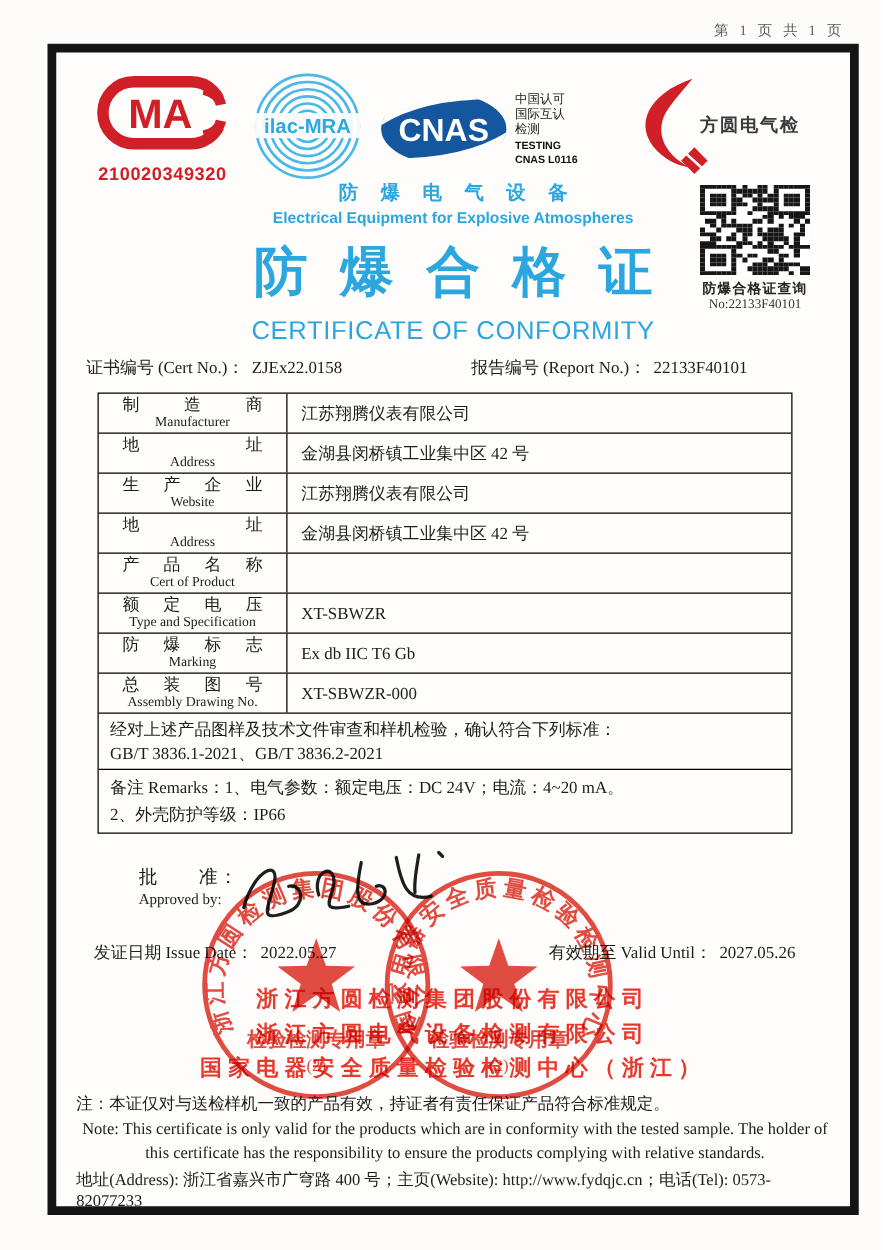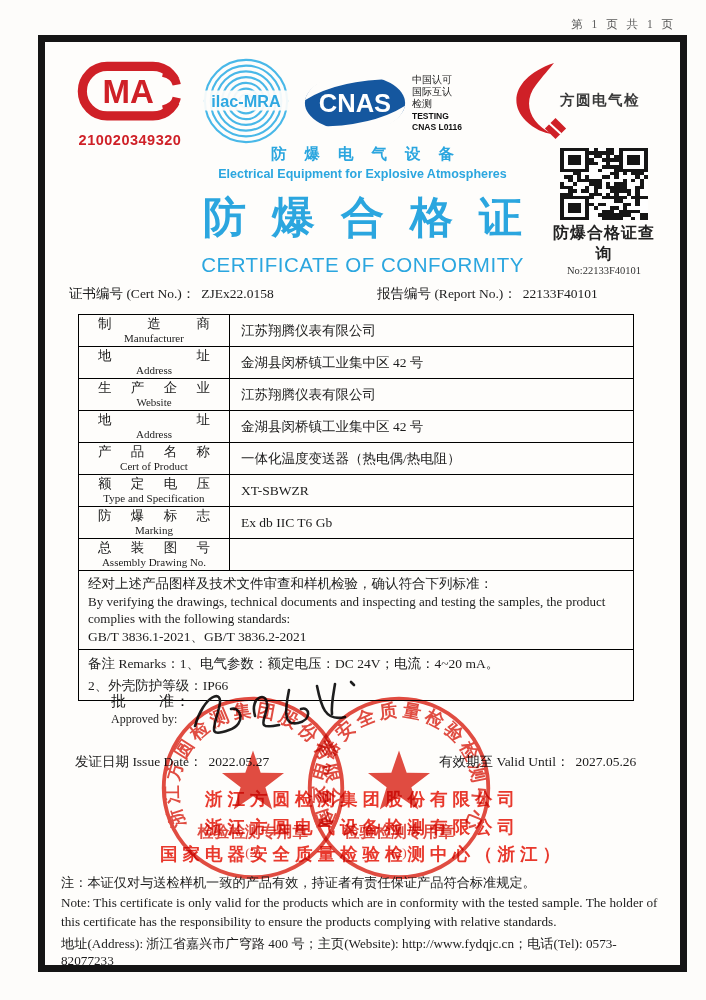--- a/index.html
+++ b/index.html
@@ -23,21 +23,21 @@
                 font-family:"Liberation Sans","DejaVu Sans",sans-serif;}
   .h-line1{font-size:15.5px;font-weight:bold;letter-spacing:18px;text-indent:18px;}
   .h-line2{font-size:12.5px;font-weight:bold;margin-top:2px;}
   .h-title{font-size:43px;font-weight:bold;letter-spacing:26px;text-indent:26px;margin-top:8px;}
   .h-sub{font-size:20.5px;margin-top:6px;letter-spacing:.5px;}
   
   .qr-block{position:absolute;top:106px;right:24px;width:104px;text-align:center;}
   .qr{display:grid;grid-template-columns:repeat(21,1fr);grid-template-rows:repeat(21,1fr);
       width:88px;height:72px;margin:0 auto;background:#fff;}
   .qr i{display:block;background:#161616;}
-  .qr-caption{font-size:16px;font-weight:bold;letter-spacing:1px;margin-top:3px;color:#222;}
+  .qr-caption{font-size:11px;font-weight:bold;letter-spacing:1px;margin-top:3px;color:#222;}
   .qr-no{font-size:10.5px;color:#333;}
   
   .cert-row{position:absolute;top:243px;left:16px;right:16px;height:20px;font-size:13.5px;}
   .cert-row .left{position:absolute;left:8px;}
   .cert-row .right{position:absolute;left:316px;}
   .cert-row b{font-weight:normal;}
   .val{padding-left:6px;}
   
   .boxed{position:absolute;top:272px;left:33px;width:556px;border:1.5px solid #000;box-sizing:border-box;}
   .t-row{display:flex;border-bottom:1px solid #000;height:31px;}
@@ -65,21 +65,21 @@
              color:#e8382c;font-weight:bold;font-size:17.5px;line-height:27.5px;letter-spacing:5px;}
   
   .stamp{position:absolute;width:192px;height:192px;mix-blend-mode:multiply;opacity:.88;}
   .stamp-left{left:112px;top:650px;}
   .stamp-right{left:258px;top:650px;}
   .st-ring{font-size:19px;font-weight:bold;letter-spacing:4px;fill:#dd3327;font-family:"Liberation Serif",serif;}
   .st-center{font-size:16.5px;font-weight:bold;fill:#dd3327;text-anchor:middle;font-family:"Liberation Serif",serif;}
   .st-num{font-size:14px;fill:#dd3327;text-anchor:middle;font-family:"Liberation Serif",serif;}
   
   .note-block{position:absolute;top:832px;left:16px;right:13px;font-size:13.2px;line-height:1.43;}
-  .note-en{margin-top:1px;}
+  .note-en{margin-top:1px;text-align:center;}
   .footer-line{position:absolute;top:893px;left:16px;right:13px;font-size:13.2px;}
 </style>
 </head>
 <body>
 
 <div class="page">
   <div class="page-indicator">第 1 页 共 1 页</div>
 
   <div class="frame">
 
@@ -624,45 +624,44 @@
             <span class="lab-cn">地址</span>
             <span class="lab-en">Address</span>
           </div>
         <div class="t-value">金湖县闵桥镇工业集中区 42 号</div>
       </div>
       <div class="t-row">
         <div class="t-label">
             <span class="lab-cn">产品名称</span>
             <span class="lab-en">Cert of Product</span>
           </div>
-        <div class="t-value">一体化温度变送器（热电偶/热电阻）</div>
       </div>
       <div class="t-row">
         <div class="t-label">
             <span class="lab-cn">额定电压</span>
             <span class="lab-en">Type and Specification</span>
           </div>
         <div class="t-value">XT-SBWZR</div>
       </div>
       <div class="t-row">
         <div class="t-label">
             <span class="lab-cn">防爆标志</span>
             <span class="lab-en">Marking</span>
           </div>
         <div class="t-value">Ex db IIC T6 Gb</div>
       </div>
       <div class="t-row">
         <div class="t-label">
             <span class="lab-cn">总装图号</span>
             <span class="lab-en">Assembly Drawing No.</span>
           </div>
+        <div class="t-value">XT-SBWZR-000</div>
       </div>
       <div class="sect">
         <div class="st-cn">经对上述产品图样及技术文件审查和样机检验，确认符合下列标准：</div>
-        <div class="st-en">By verifying the drawings, technical documents and inspecting and testing the samples, the product complies with the following standards:</div>
         <div class="st-std">GB/T 3836.1-2021、GB/T 3836.2-2021</div>
       </div>
       <div class="sect">
         <div class="rm-line">备注 Remarks：1、电气参数：额定电压：DC 24V；电流：4~20 mA。</div>
         <div class="rm-line">2、外壳防护等级：IP66</div>
       </div>
     </div>
 
     <div class="approval">
       <div class="ap-cn">批　　准：</div>

